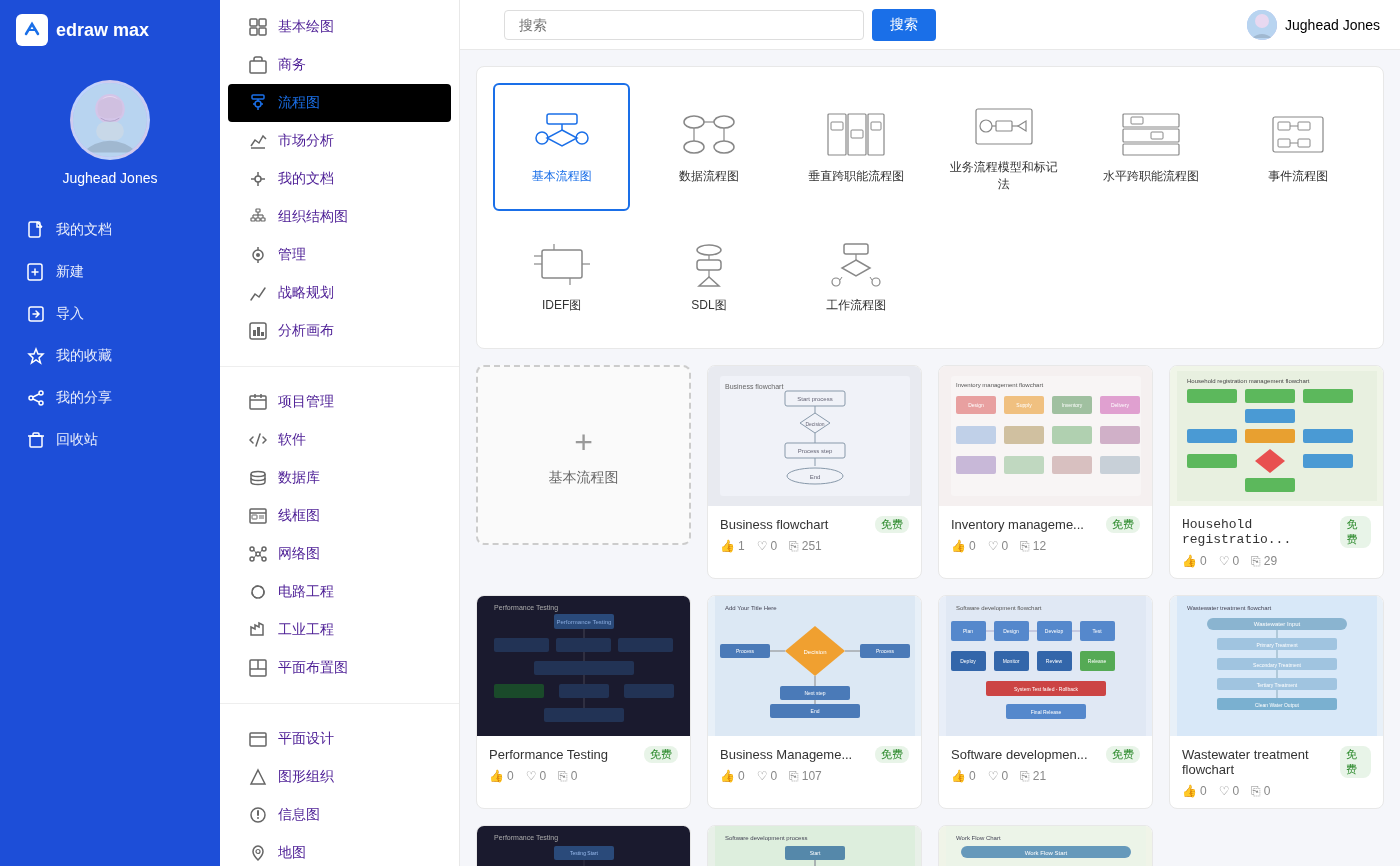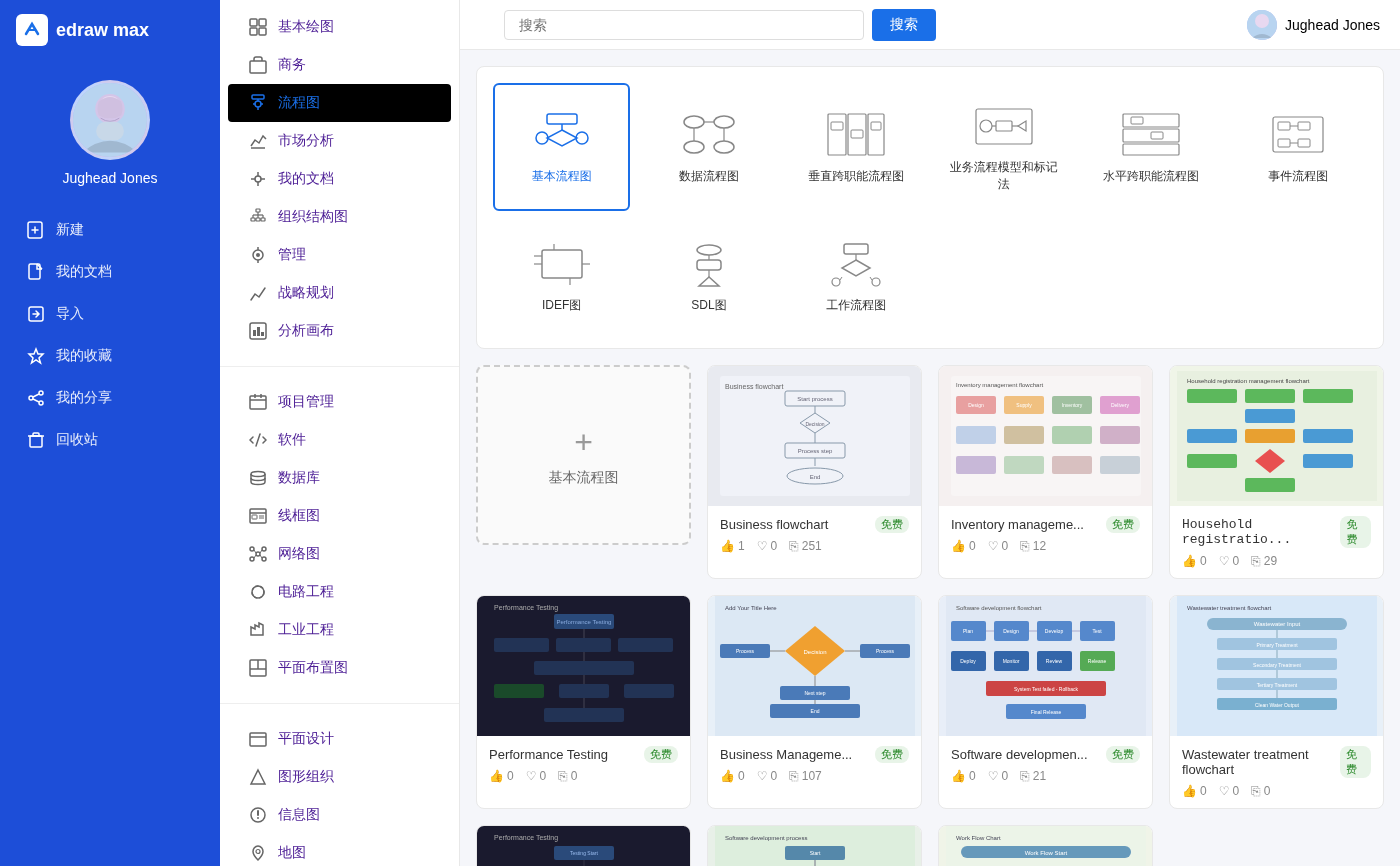--- a/index.html
+++ b/index.html
@@ -201,37 +201,37 @@
         <path d="M30 38 Q40 45 50 38" fill="none" stroke="#b0a0c8" stroke-width="1"></path>
         <rect x="25" y="42" width="30" height="20" rx="10" fill="#c8d8e8"></rect>
       </svg>
     </div>
     <span class="username">Jughead Jones</span>
   </div>
 
   <div class="nav-actions">
     <div class="nav-action-item">
       <span class="nav-icon">
+        <svg width="18" height="18" viewBox="0 0 18 18" fill="none">
+          <rect x="2" y="1" width="11" height="15" rx="1.5" stroke="white" stroke-width="1.5"></rect>
+          <path d="M10 1 L15 6" stroke="white" stroke-width="1.5"></path>
+          <path d="M10 1 L10 6 L15 6" stroke="white" stroke-width="1.5" fill="none"></path>
+        </svg>
+      </span>
+      <span>我的文档</span>
+    </div>
+    <div class="nav-action-item">
+      <span class="nav-icon">
         <svg width="18" height="18" viewBox="0 0 18 18" fill="currentColor">
           <rect x="1" y="1" width="14" height="16" rx="2" fill="none" stroke="white" stroke-width="1.5"></rect>
           <line x1="5" y1="9" x2="11" y2="9" stroke="white" stroke-width="1.5" stroke-linecap="round"></line>
           <line x1="8" y1="6" x2="8" y2="12" stroke="white" stroke-width="1.5" stroke-linecap="round"></line>
         </svg>
       </span>
       <span>新建</span>
-    </div>
-    <div class="nav-action-item">
-      <span class="nav-icon">
-        <svg width="18" height="18" viewBox="0 0 18 18" fill="none">
-          <rect x="2" y="1" width="11" height="15" rx="1.5" stroke="white" stroke-width="1.5"></rect>
-          <path d="M10 1 L15 6" stroke="white" stroke-width="1.5"></path>
-          <path d="M10 1 L10 6 L15 6" stroke="white" stroke-width="1.5" fill="none"></path>
-        </svg>
-      </span>
-      <span>我的文档</span>
     </div>
     <div class="nav-action-item">
       <span class="nav-icon">
         <svg width="18" height="18" viewBox="0 0 18 18" fill="none">
           <rect x="2" y="2" width="14" height="14" rx="2" stroke="white" stroke-width="1.5"></rect>
           <path d="M6 9 L12 9 M9 6 L12 9 L9 12" stroke="white" stroke-width="1.5" stroke-linecap="round"></path>
         </svg>
       </span>
       <span>导入</span>
     </div>

